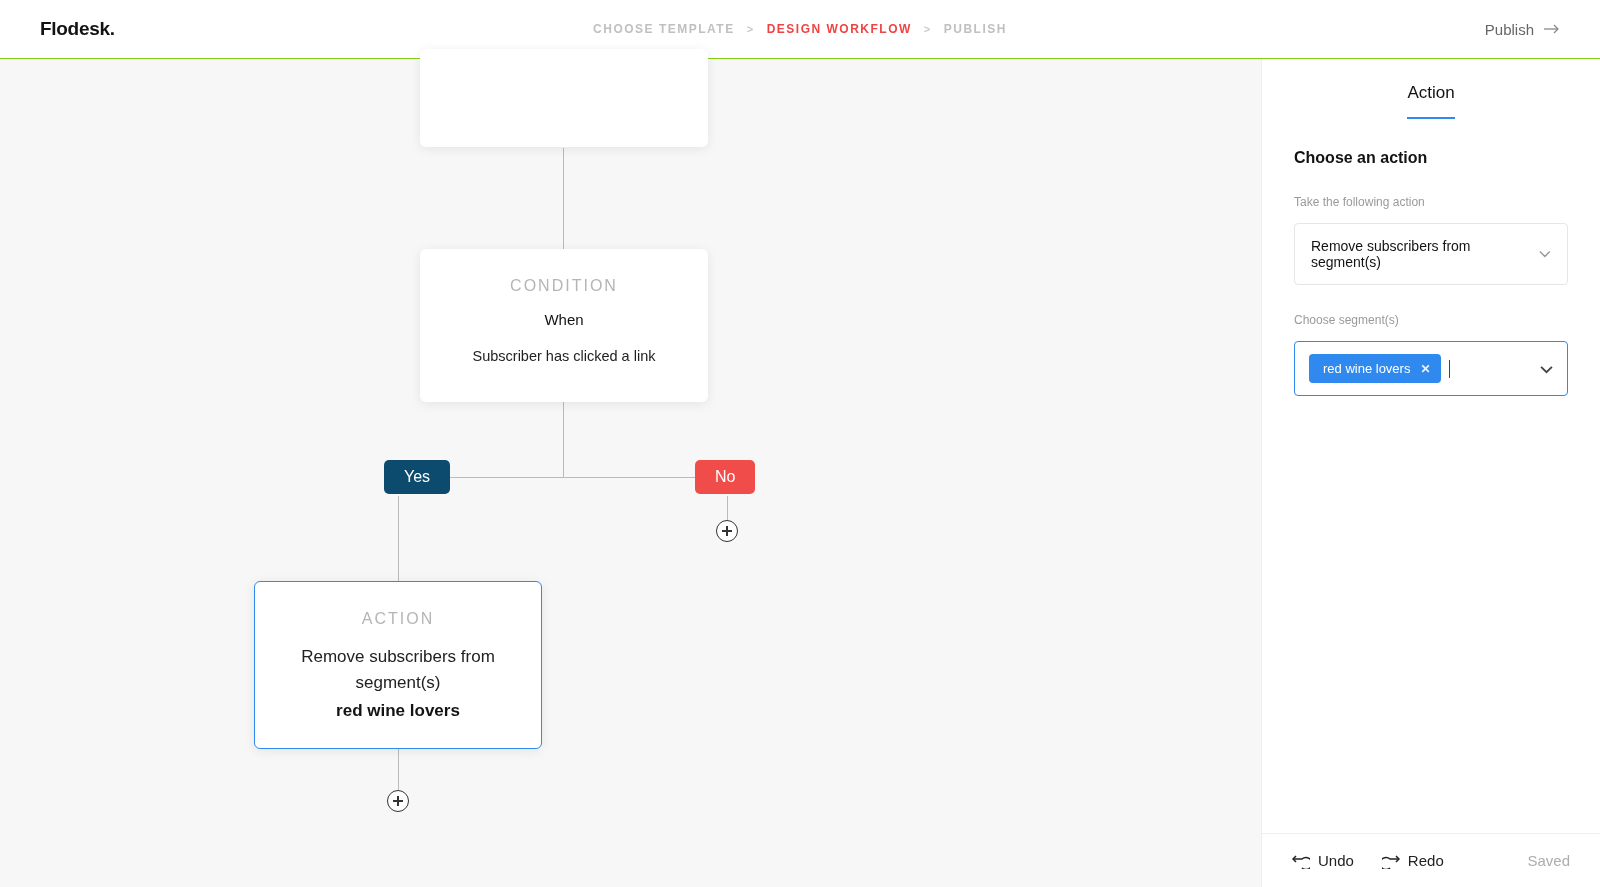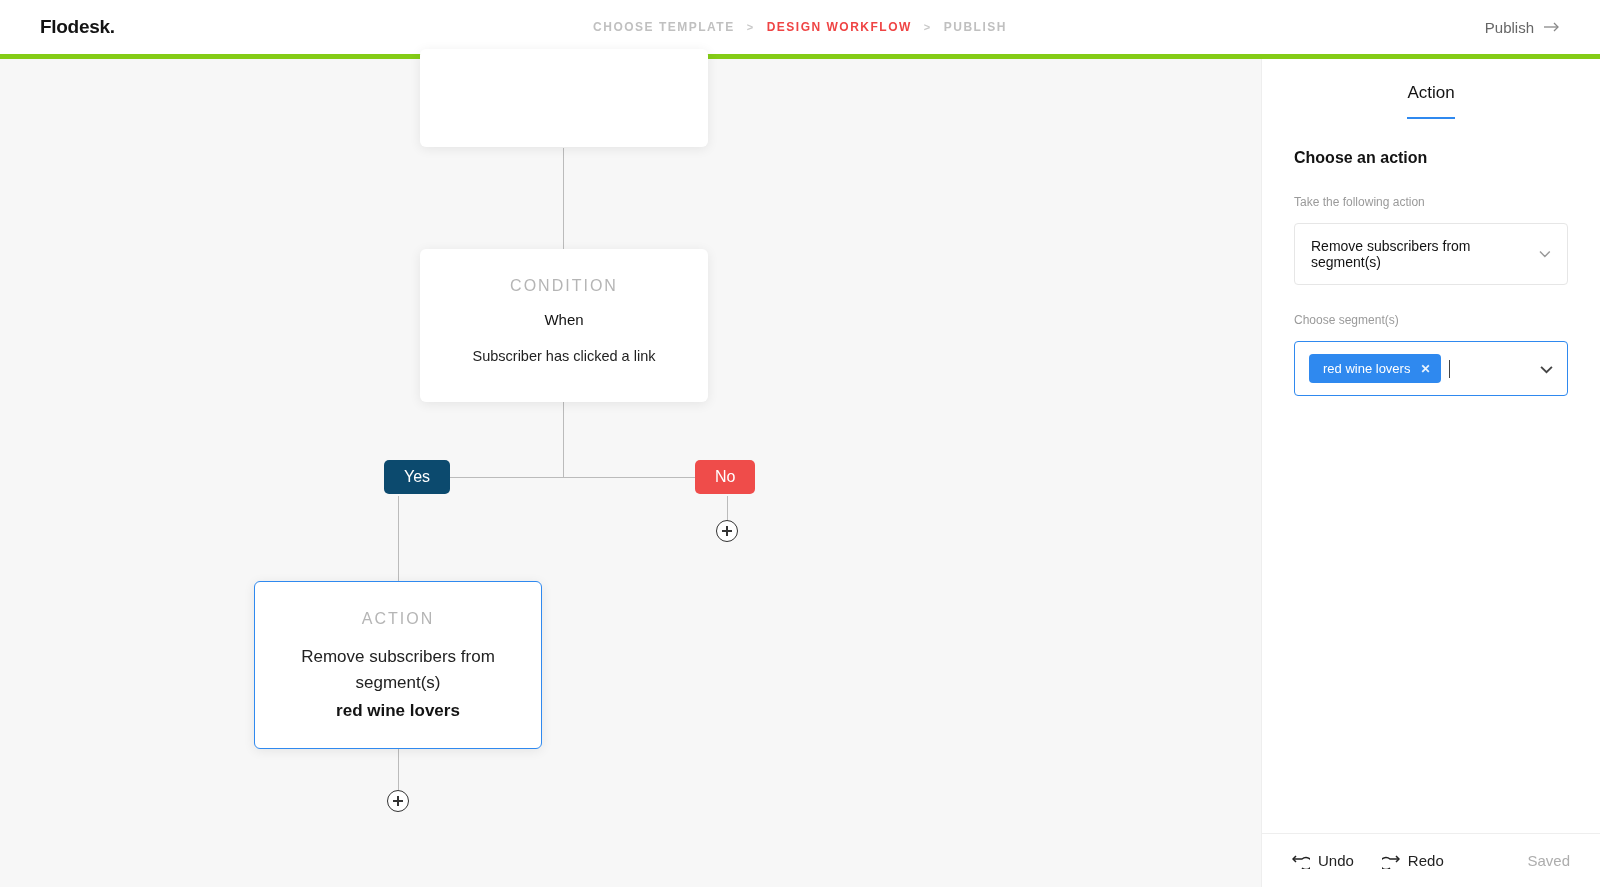--- a/index.html
+++ b/index.html
@@ -5,21 +5,21 @@
     * { box-sizing: border-box; margin: 0; padding: 0; }
     body {
       font-family: -apple-system, BlinkMacSystemFont, "Segoe UI", Helvetica, Arial, sans-serif;
       background: #f7f7f7;
       color: #131313;
       overflow: hidden;
     }
     .header {
       height: 59px;
       background: #fff;
-      border-bottom: 5px solid #84cc16;
+      border-bottom: 1px solid #84cc16;
       display: flex;
       align-items: center;
       justify-content: space-between;
       padding: 0 40px;
       position: relative;
       gap: 25px;
     }
     .logo {
       font-size: 19px;
       font-weight: 700;

